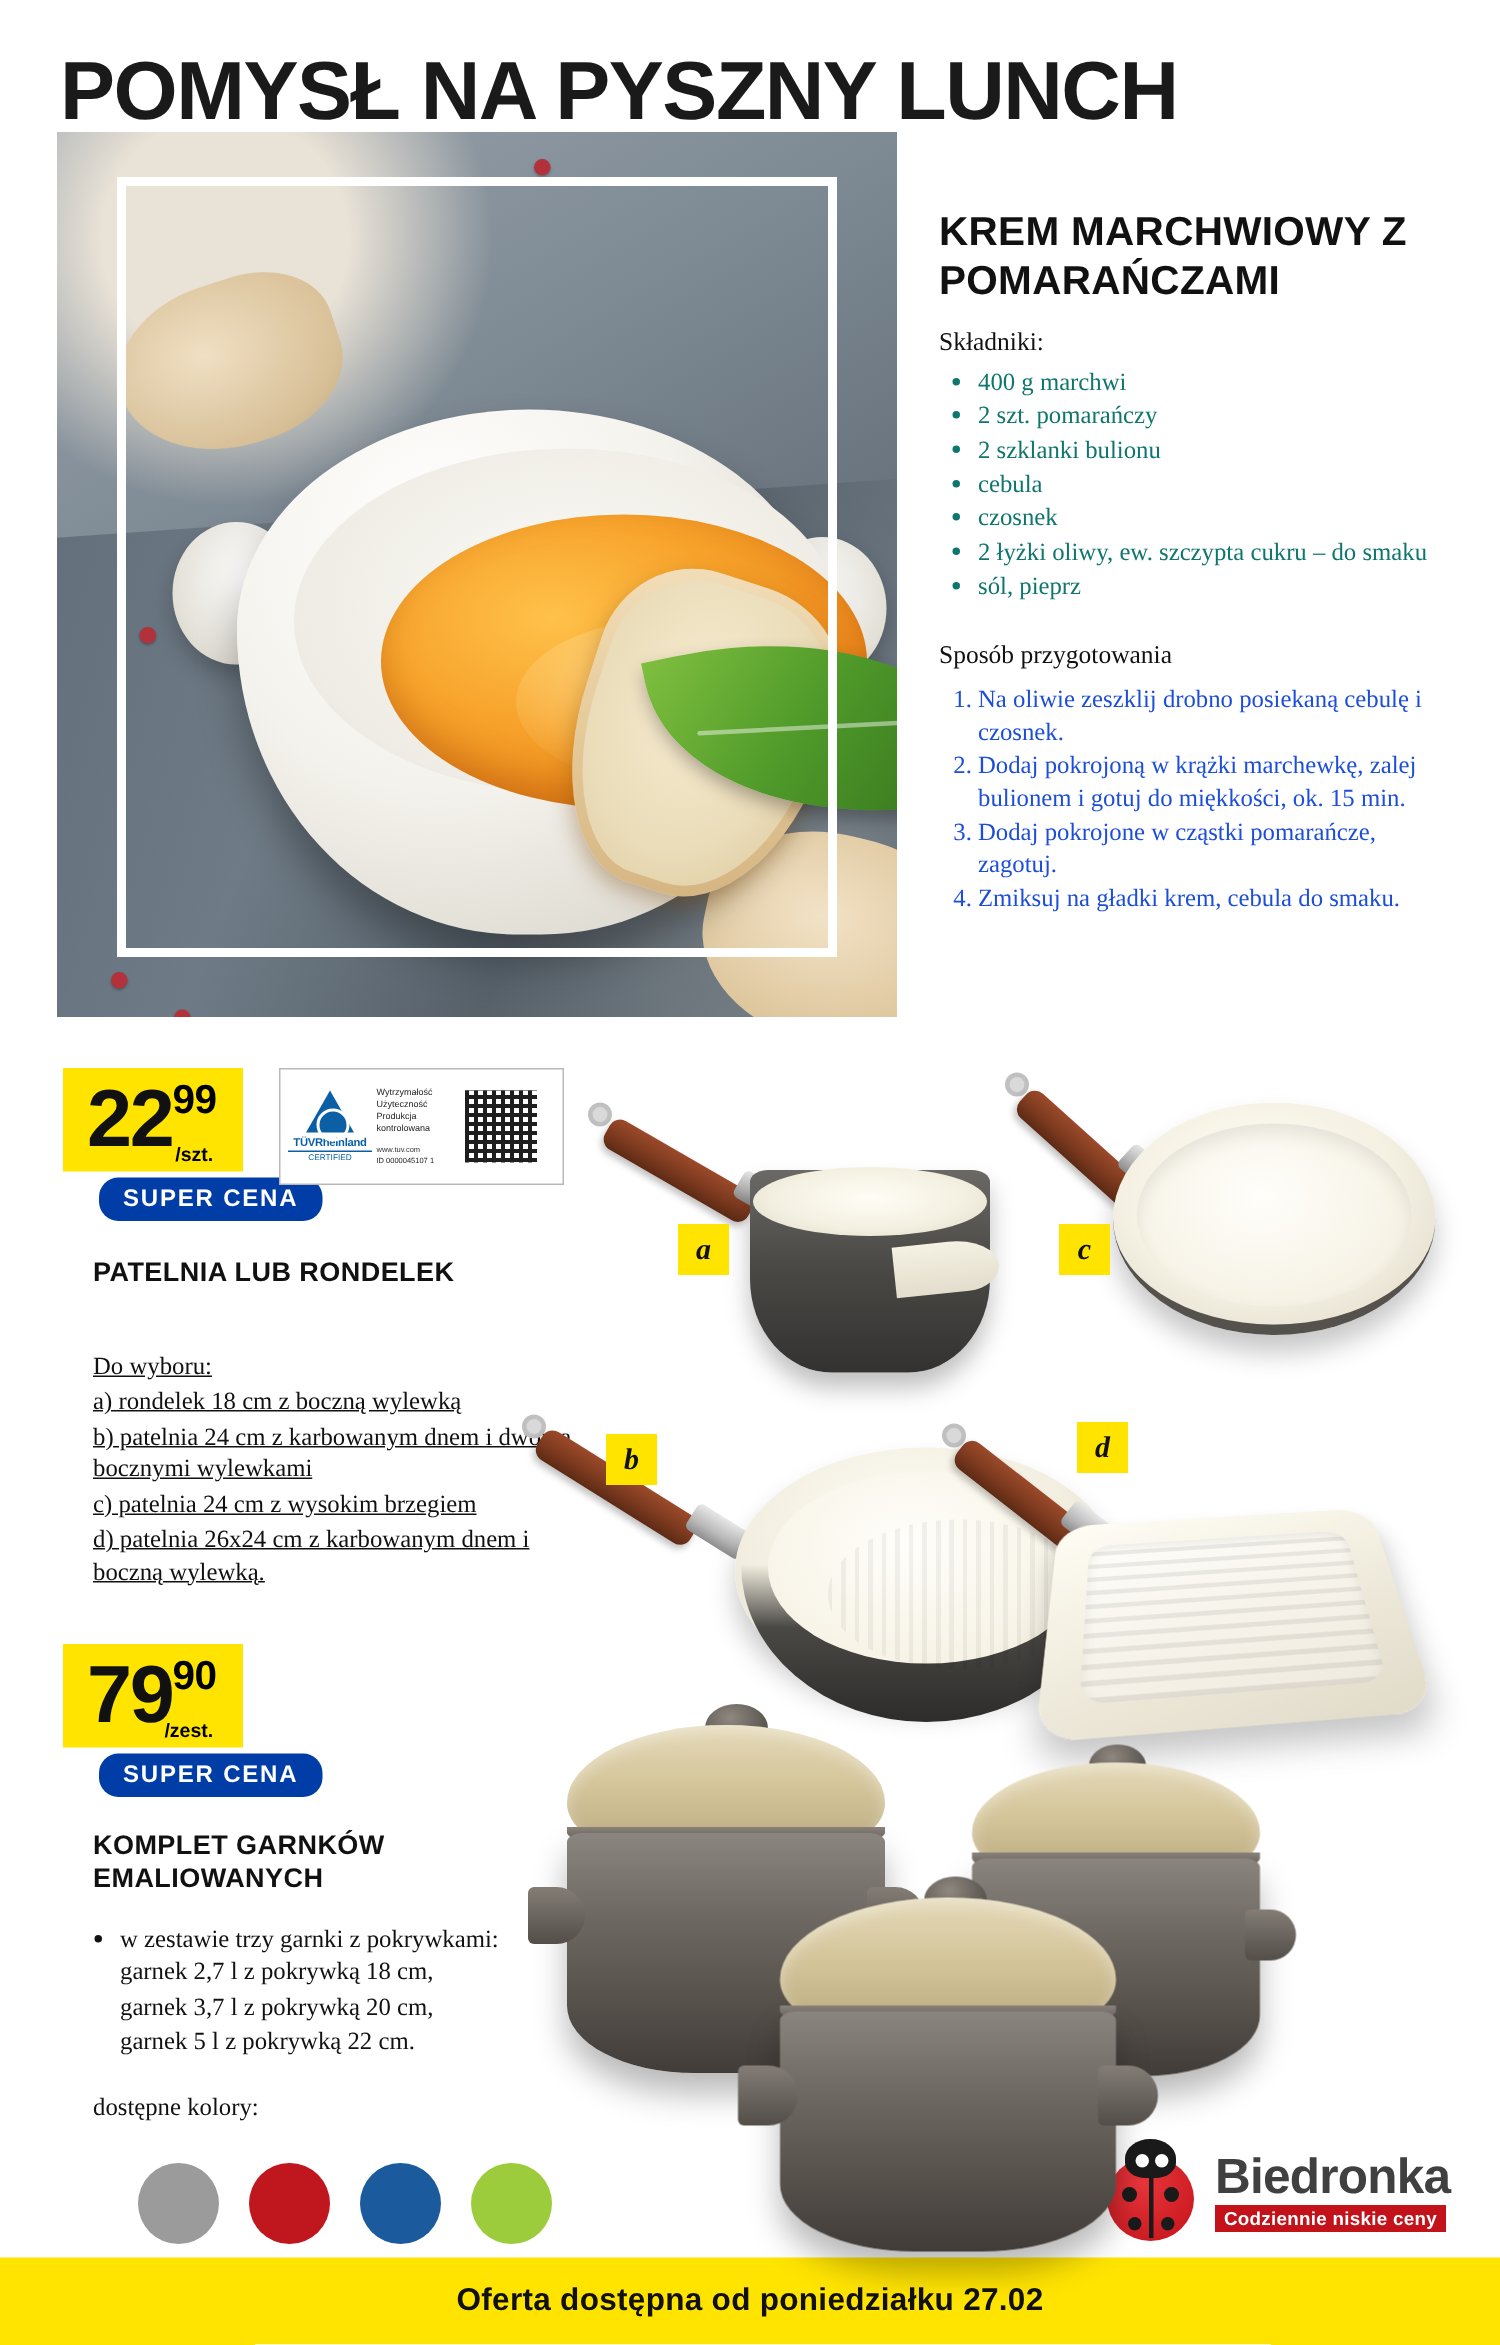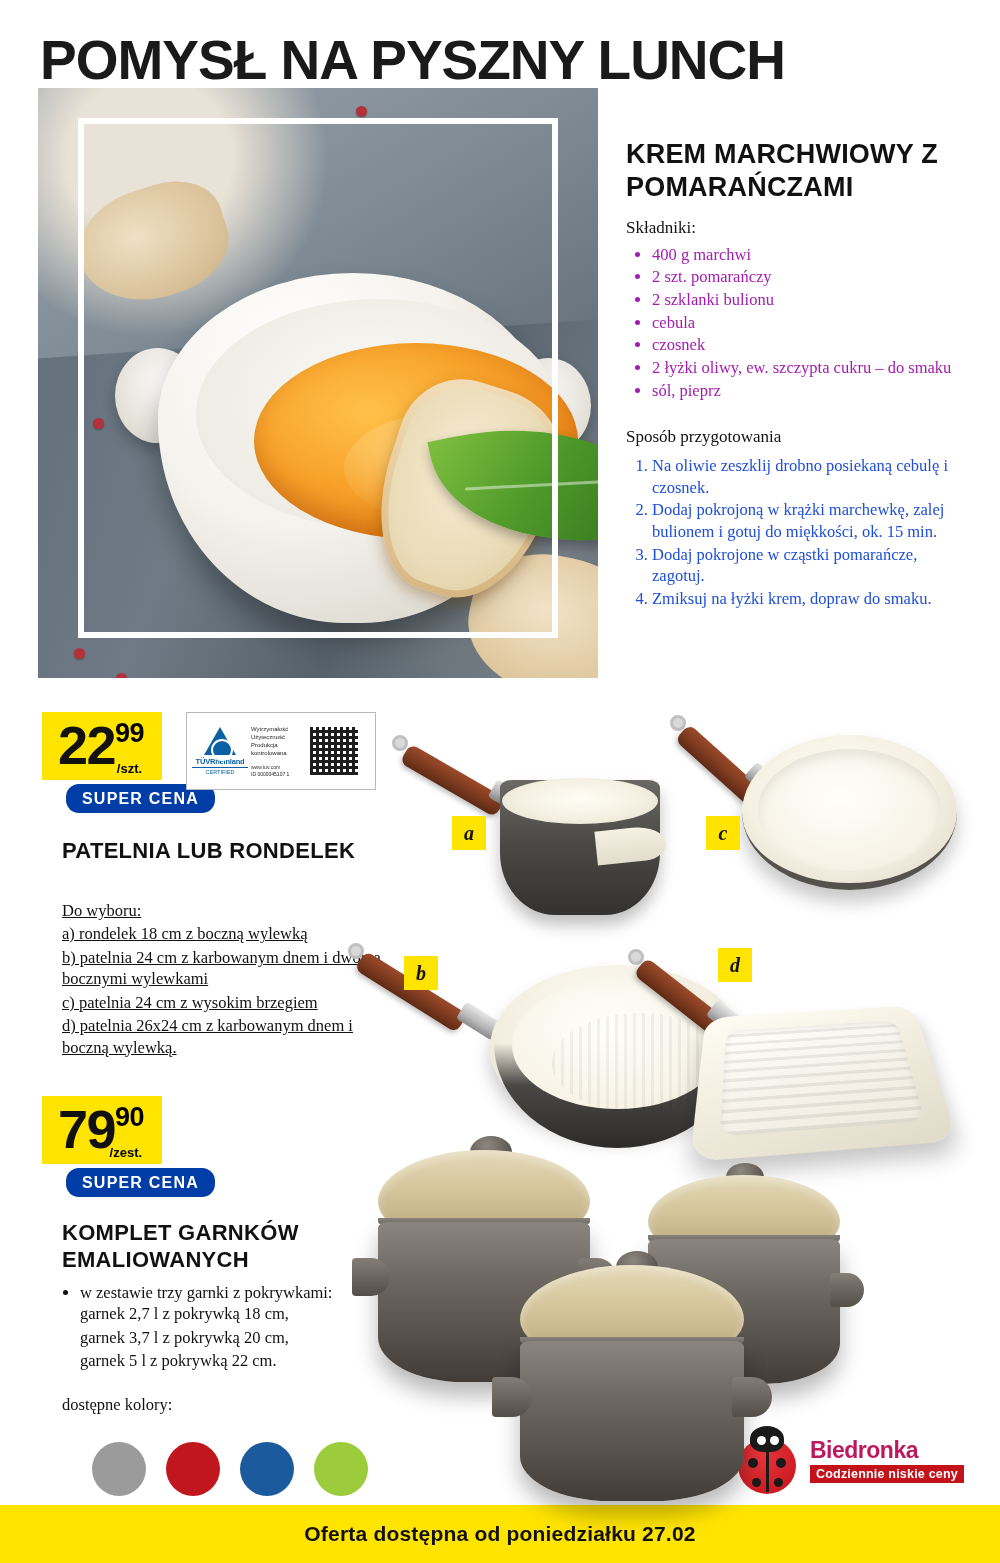--- a/index.html
+++ b/index.html
@@ -155,21 +155,21 @@
     font-size: 17px;
     color: #111;
     margin-bottom: 6px;
   }
   .recipe ul {
     margin: 0 0 26px 0;
     padding-left: 26px;
     font-family: "Liberation Serif", serif;
     font-size: 16.5px;
     line-height: 1.31;
-    color: #a21caf;
+    color: #0f766e;
   }
   .recipe ul li { margin: 0 0 1px 0; }
   .recipe .method-title {
     font-family: "Liberation Serif", serif;
     font-size: 17px;
     color: #111;
     margin-bottom: 8px;
   }
   .recipe ol {
     margin: 0;
@@ -219,21 +219,21 @@
     padding: 6px 16px 5px 16px;
     display: inline-block;
     margin-top: 4px;
     margin-left: 24px;
     border-radius: 13px;
   }
 
   
   .prod-title {
     position: absolute;
-    font-size: 22px;
+    font-size: 18px;
     font-weight: bold;
     color: #111;
     line-height: 1.22;
     letter-spacing: .3px;
   }
   .prod-body {
     position: absolute;
     font-family: "Liberation Serif", serif;
     font-size: 16.5px;
     line-height: 1.3;
@@ -455,21 +455,21 @@
   }
   .bug-head {
     position:absolute; left:20px; top:2px; width:34px; height:26px;
     background:#1a1a1a; border-radius: 50% 50% 40% 40%;
   }
   .bug-eye { position:absolute; width:9px; height:9px; background:#fff; border-radius:50%; top:10px;}
   .bug-split { position:absolute; left:36px; top:20px; width:3px; height:48px; background:#1a1a1a;}
   .bug-dot { position:absolute; background:#1a1a1a; border-radius:50%;}
   .logo-text { margin-left: 6px; }
   .logo-name {
-    font-size: 23px; font-weight: bold; color:#be185d; letter-spacing:-.5px; line-height:1;
+    font-size: 33px; font-weight: bold; color:#404040; letter-spacing:-.5px; line-height:1;
   }
   .logo-tag {
     font-size: 12.5px; font-weight: bold; color:#fff; background:#c4121a;
     padding: 2px 6px; display:inline-block; margin-top:3px; letter-spacing:.2px;
   }
 </style>
 </head>
 <body>
 
 <div class="page-title">POMYSŁ NA PYSZNY LUNCH</div>
@@ -512,21 +512,21 @@
     <li>cebula</li>
     <li>czosnek</li>
     <li>2 łyżki oliwy, ew. szczypta cukru – do smaku</li>
     <li>sól, pieprz</li>
   </ul>
   <div class="method-title">Sposób przygotowania</div>
   <ol>
     <li>Na oliwie zeszklij drobno posiekaną cebulę i czosnek.</li>
     <li>Dodaj pokrojoną w krążki marchewkę, zalej bulionem i gotuj do miękkości, ok. 15 min.</li>
     <li>Dodaj pokrojone w cząstki pomarańcze, zagotuj.</li>
-    <li>Zmiksuj na łyżki krem, dopraw do smaku.</li>
+    <li>Zmiksuj na gładki krem, cebula do smaku.</li>
   </ol>
 </div>
 
 <div class="price-badge" style="left:42px; top:712px;">
   <div class="price-box">
     <span class="price-main">22</span><span class="price-cents">99</span>
     <span class="price-unit">/szt.</span>
   </div>
   <div><span class="super-cena">SUPER CENA</span></div>
 </div>

